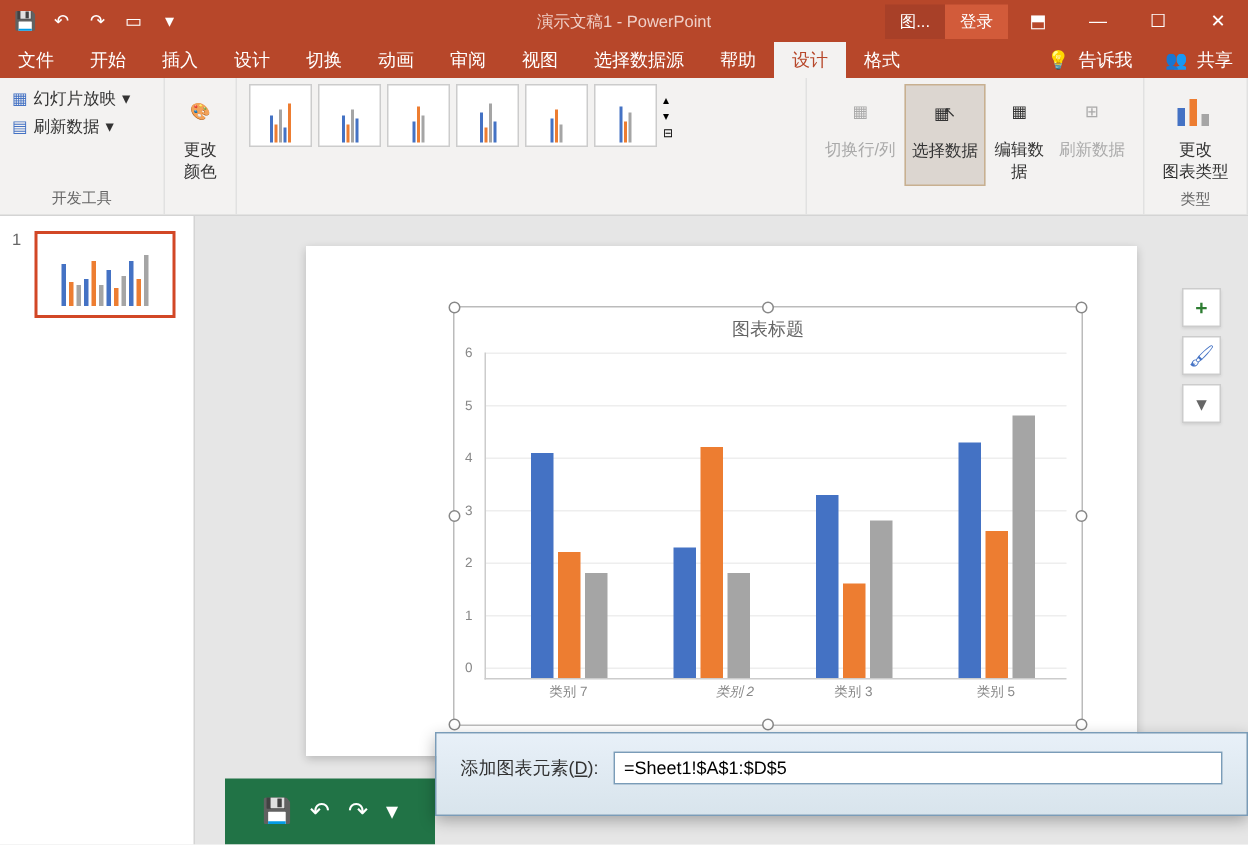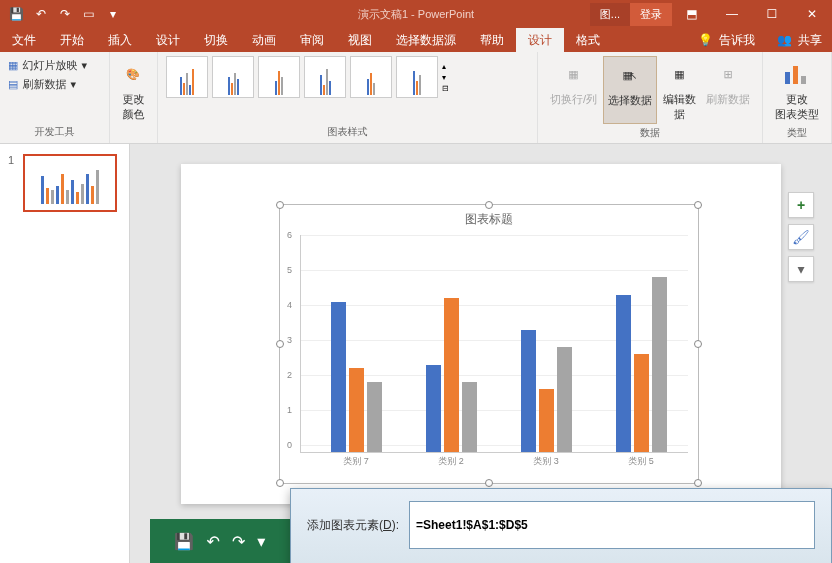--- a/index.html
+++ b/index.html
@@ -32,21 +32,21 @@
 .thumb-bar { width: 2px; }
 .data-btns { display: flex; gap: 2px; }
 
 .workspace { display: flex; height: 419px; background: #e6e6e6; }
 .slide-panel { width: 130px; background: #fff; border-right: 1px solid #d4d4d4; padding: 10px 8px; }
 .slide-num { font-size: 11px; color: #666; display: inline-block; vertical-align: top; margin-right: 4px; }
 .slide-thumb { width: 94px; height: 58px; border: 2px solid #d24726; background: #fff; display: inline-flex; align-items: flex-end; justify-content: center; gap: 2px; padding: 6px; }
 .thumb-sbar { width: 3px; }
 
 .canvas { flex: 1; position: relative; display: flex; align-items: flex-start; justify-content: center; padding-top: 20px; }
-.slide { width: 600px; height: 340px; background: #fff; box-shadow: 0 2px 6px rgba(0,0,0,0.2); position: relative; }
+.slide { width: 554px; height: 340px; background: #fff; box-shadow: 0 2px 6px rgba(0,0,0,0.2); position: relative; }
 .chart-container { position: absolute; left: 98px; top: 40px; width: 420px; height: 280px; border: 1px solid #bbb; }
 .sel-handle { position: absolute; width: 8px; height: 8px; border: 1px solid #888; border-radius: 50%; background: #fff; }
 .chart-title { text-align: center; font-size: 12px; color: #666; padding: 6px 0; }
 .plot { position: absolute; left: 20px; top: 30px; right: 10px; bottom: 30px; border-left: 1px solid #ccc; border-bottom: 1px solid #ccc; }
 .yaxis-label { position: absolute; left: -14px; font-size: 9px; color: #888; transform: translateY(-50%); }
 .gridline { position: absolute; left: 0; right: 0; border-top: 1px solid #eee; }
 .bar-group { position: absolute; bottom: 0; width: 70px; display: flex; align-items: flex-end; justify-content: center; gap: 3px; }
 .bar { width: 15px; }
 .bar.b1 { background: #4472c4; }
 .bar.b2 { background: #ed7d31; }
@@ -56,21 +56,21 @@
 .side-tools { position: absolute; right: 18px; top: 48px; display: flex; flex-direction: column; gap: 6px; }
 .side-tool { width: 26px; height: 26px; border: 1px solid #ccc; background: #fff; display: flex; align-items: center; justify-content: center; font-size: 14px; box-shadow: 0 1px 2px rgba(0,0,0,0.1); }
 
 .bottom-bar { position: absolute; left: 150px; bottom: 0; width: 140px; height: 44px; background: #217346; display: flex; align-items: center; justify-content: center; gap: 12px; color: #fff; }
 
 .dialog { position: absolute; left: 290px; top: 488px; width: 542px; background: linear-gradient(#e8f0f8, #d8e4ec); border: 1px solid #7a9cb8; box-shadow: 0 3px 10px rgba(0,0,0,0.3); }
 .dialog-title { height: 26px; display: flex; align-items: center; padding: 0 8px; font-size: 12px; color: #333; background: linear-gradient(#f4f8fb, #dce8f0); border-bottom: 1px solid #c0d0dc; position: relative; }
 .dialog-help { position: absolute; right: 6px; top: 3px; width: 18px; height: 18px; border: 1px solid #aaa; background: #f0f0f0; font-size: 11px; text-align: center; line-height: 16px; border-radius: 2px; }
 .dialog-body { padding: 12px 16px 20px; display: flex; align-items: center; gap: 10px; font-size: 12px; color: #333; }
 .dialog-body label u { text-decoration: underline; }
-.dialog-input { flex: 1; border: 1px solid #7a9cb8; padding: 16px 6px; font-size: 12px; background: #fff; font-weight: bold; }
+.dialog-input { flex: 1; border: 1px solid #7a9cb8; padding: 3px 6px; font-size: 12px; background: #fff; }
 </style>
 </head>
 <body>
 
 <div class="titlebar">
   <div class="qat">
     <span class="qat-icon">💾</span>
     <span class="qat-icon">↶</span>
     <span class="qat-icon">↷</span>
     <span class="qat-icon">▭</span>
@@ -166,21 +166,20 @@
           <span class="thumb-bar" style="height:24px;background:#4472c4"></span>
           <span class="thumb-bar" style="height:14px;background:#ed7d31"></span>
           <span class="thumb-bar" style="height:20px;background:#a5a5a5"></span>
         </div>
       <div style="width:14px;display:flex;flex-direction:column;gap:2px;justify-content:center">
           <span style="font-size:8px">▴</span>
           <span style="font-size:8px">▾</span>
           <span style="font-size:8px">⊟</span>
         </div>
     </div>
-    <div class="ribbon-group-label">图表样式</div>
   </div>
   <div class="ribbon-group">
     <div class="data-btns">
       <div class="ribbon-btn-v" style="color:#aaa">
         <span class="ribbon-icon">▦</span>
         <span>切换行/列</span>
       </div>
       <div class="ribbon-btn-v" style="background:#dcd6d0;border:1px solid #c8b090">
         <span class="ribbon-icon">▦<span style="font-size:10px;margin-left:-4px">↖</span></span>
         <span>选择数据</span>
@@ -188,21 +187,20 @@
       <div class="ribbon-btn-v">
         <span class="ribbon-icon">▦</span>
         <span style="white-space:pre-line;text-align:center">编辑数
 据</span>
       </div>
       <div class="ribbon-btn-v" style="color:#aaa">
         <span class="ribbon-icon">⊞</span>
         <span>刷新数据</span>
       </div>
     </div>
-    <div class="ribbon-group-label">数据</div>
   </div>
   <div class="ribbon-group">
     <div class="ribbon-btn-v">
       <span class="ribbon-icon">
           <svg width="28" height="24">
             <rect x="2" y="10" width="5" height="12" fill="#4472c4"></rect>
             <rect x="10" y="4" width="5" height="18" fill="#ed7d31"></rect>
             <rect x="18" y="14" width="5" height="8" fill="#a5a5a5"></rect>
           </svg>
         </span>
@@ -264,21 +262,21 @@
               <div class="bar b1" style="height: 150.5px;"></div>
               <div class="bar b2" style="height: 84px;"></div>
               <div class="bar b3" style="height: 70px;"></div>
             </div>
             <div class="xaxis-label" style="left: 20px;">类别 7</div>
             <div class="bar-group" style="left: 115px;">
               <div class="bar b1" style="height: 87.5px;"></div>
               <div class="bar b2" style="height: 154px;"></div>
               <div class="bar b3" style="height: 70px;"></div>
             </div>
-            <div class="xaxis-label" style="left: 115px;">类别 2</div>
+            <div class="xaxis-label" style="left: 131px; font-style: italic;">类别 2</div>
             <div class="bar-group" style="left: 210px;">
               <div class="bar b1" style="height: 122.5px;"></div>
               <div class="bar b2" style="height: 63px;"></div>
               <div class="bar b3" style="height: 105px;"></div>
             </div>
             <div class="xaxis-label" style="left: 210px;">类别 3</div>
             <div class="bar-group" style="left: 305px;">
               <div class="bar b1" style="height: 157.5px;"></div>
               <div class="bar b2" style="height: 98px;"></div>
               <div class="bar b3" style="height: 175px;"></div>

